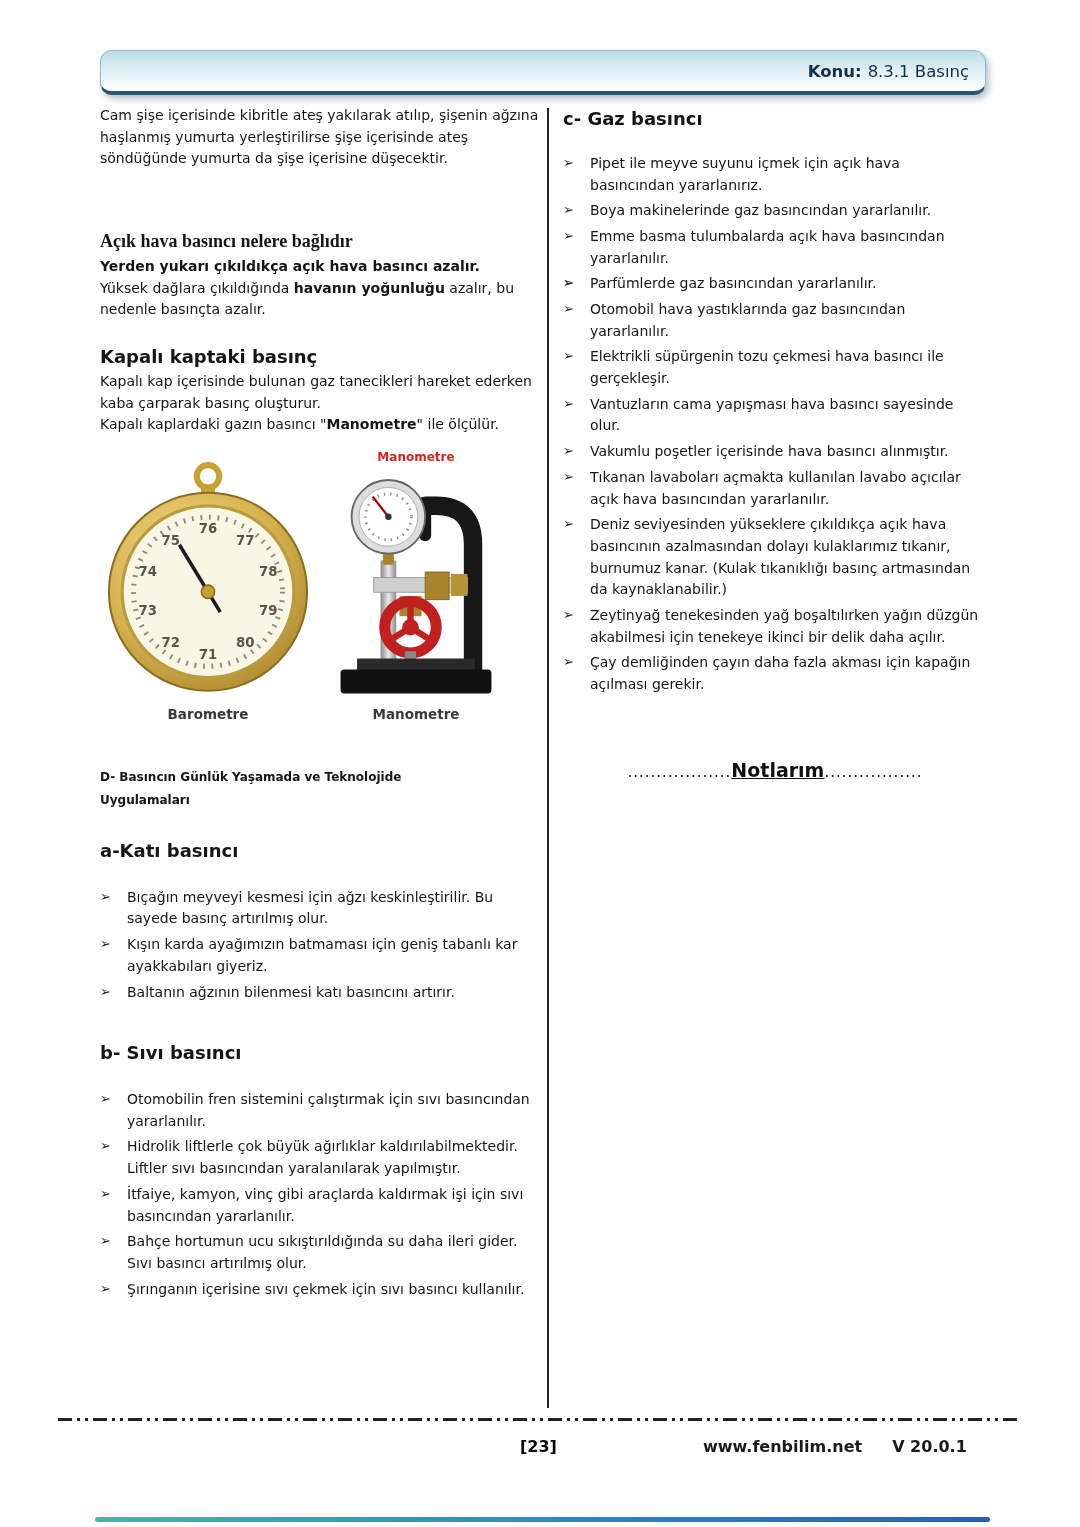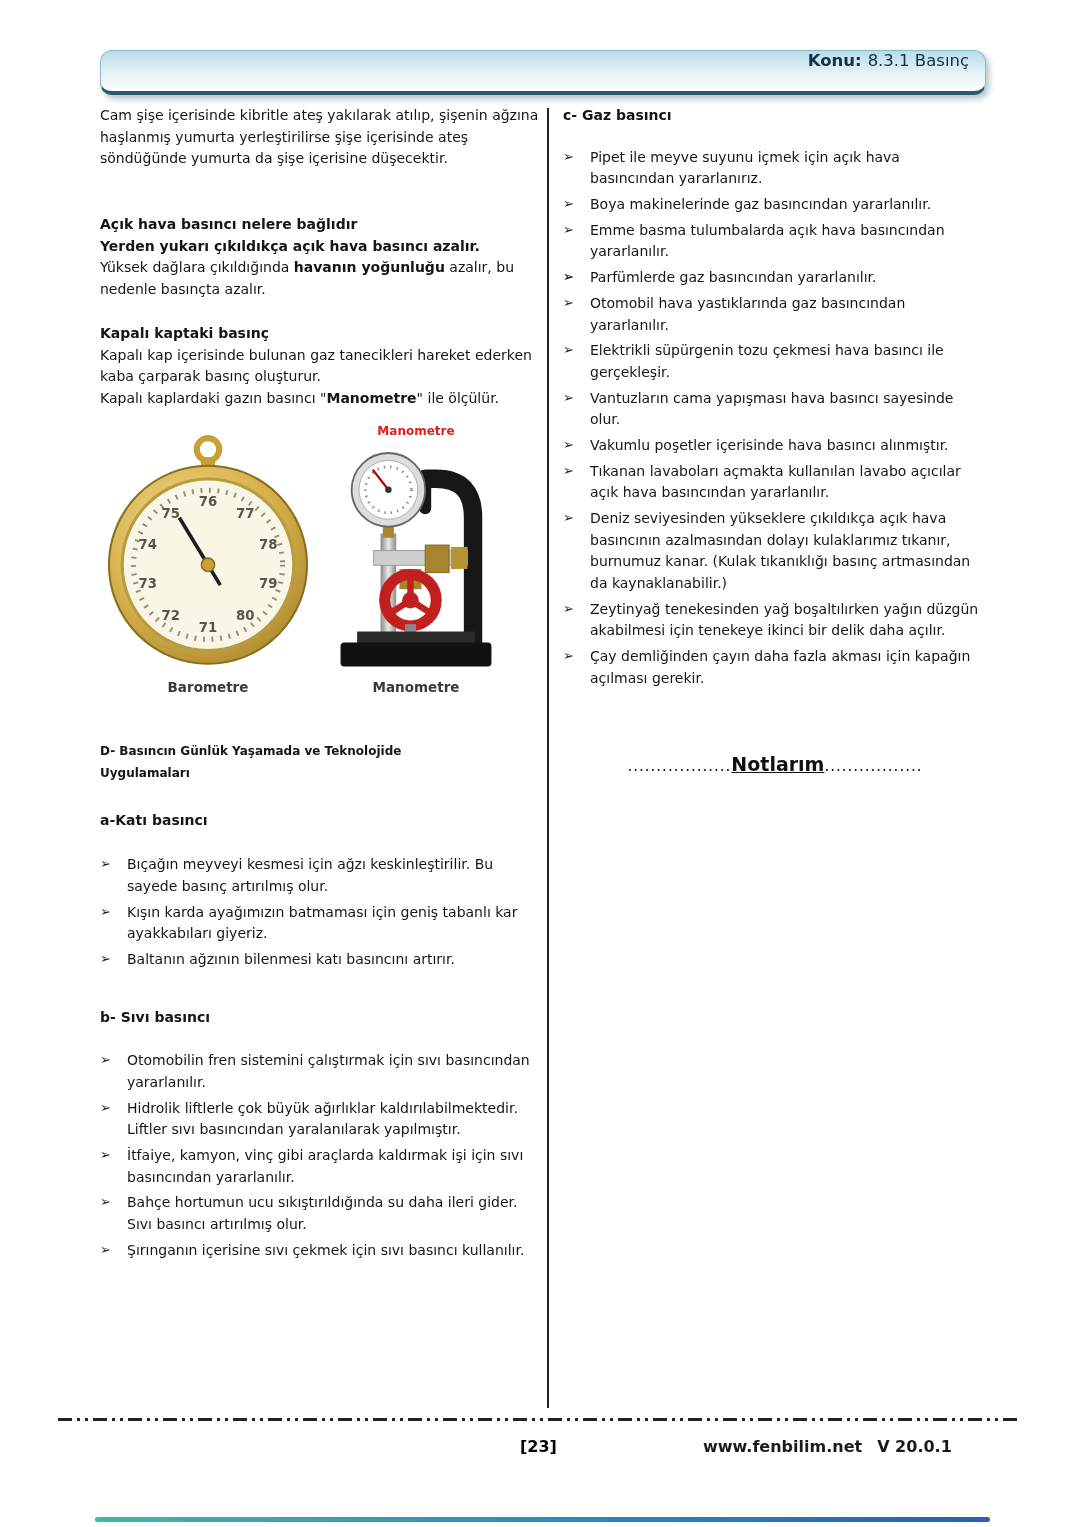--- a/index.html
+++ b/index.html
@@ -9,32 +9,32 @@
     font-family:"DejaVu Sans", sans-serif; color:#151515; overflow:hidden;
   }
 
   
   .header-bar {
     position:absolute; left:100px; top:50px; width:886px; height:45px;
     border-radius:12px;
     background:linear-gradient(180deg,#b9dde9 0%,#ddeef4 45%,#ffffff 100%);
     border:1px solid #8fb9c7; border-bottom:4px solid #29586f;
     box-shadow:3px 4px 6px rgba(90,120,140,.45);
-    display:flex; align-items:flex-start; justify-content:flex-end; padding-right:16px;
+    display:flex; align-items:center; justify-content:flex-end; padding-right:16px;
   }
   .topic { font-size:16.5px; color:#13304a; }
   .topic .lbl { font-weight:bold; margin-right:6px; }
 
   
   .col-divider { position:absolute; left:547px; top:108px; width:2px; height:1300px; background:#232323; }
   .col { position:absolute; top:105px; font-size:14px; line-height:1.55; }
   .col.left  { left:100px; width:444px; }
   .col.right { left:563px; width:424px; }
 
-  .sub { font-weight:bold; font-size:14px; }
+  .sub { font-weight:bold; font-size:18px; }
   .b { font-weight:bold; }
   p { margin:0; }
 
   ul.arrows { list-style:none; margin:0; padding:0; }
   ul.arrows li { position:relative; padding-left:27px; margin-bottom:4px; }
   ul.arrows li .marker { position:absolute; left:0; top:0; font-size:13px; color:#222; }
 
   .section-d { font-weight:bold; font-size:12px; line-height:1.85; margin-top:42px; }
 
   
@@ -52,21 +52,21 @@
   
   .footer-dash {
     position:absolute; left:58px; right:58px; top:1418px; height:3px;
     background:repeating-linear-gradient(90deg,
       #222 0 14px, transparent 14px 19px,
       #222 19px 22px, transparent 22px 27px,
       #222 27px 30px, transparent 30px 35px);
   }
   .page-num { position:absolute; left:520px; top:1437px; font-size:16px; font-weight:bold; color:#000000; }
   .site-line { position:absolute; left:703px; top:1437px; font-size:16px; font-weight:bold; color:#1a1a1a; }
-  .site-line .ver { margin-left:15px; }
+  .site-line .ver { margin-left:30px; }
   .bottom-accent {
     position:absolute; left:95px; right:90px; top:1517px; height:5px; border-radius:3px;
     background:linear-gradient(90deg,#43b6aa 0%,#2f86bd 55%,#2a5fb0 100%);
   }
 </style>
 </head>
 <body>
 
 <div class="page">
 
@@ -75,21 +75,21 @@
       <span class="lbl">Konu:</span><span>8.3.1 Basınç</span>
     </span>
   </div>
 
   <div class="col-divider"></div>
 
   <div class="col left">
 
     <p>Cam şişe içerisinde kibritle ateş yakılarak atılıp, şişenin ağzına haşlanmış yumurta yerleştirilirse şişe içerisinde ateş söndüğünde yumurta da şişe içerisine düşecektir.</p>
 
-    <div class="sub" style="margin-top:44px;">Açık hava basıncı nelere bağlıdır</div>
+    <div class="sub" style="margin-top:58px;font-family:Liberation Serif, serif;">Açık hava basıncı nelere bağlıdır</div>
     <p class="b">Yerden yukarı çıkıldıkça açık hava basıncı azalır.</p>
     <p><span>Yüksek dağlara çıkıldığında </span><span class="b">havanın yoğunluğu</span><span> azalır, bu nedenle basınçta azalır.</span></p>
 
     <div class="sub" style="margin-top:22px;">Kapalı kaptaki basınç</div>
     <p>Kapalı kap içerisinde bulunan gaz tanecikleri hareket ederken kaba çarparak basınç oluşturur.</p>
     <p><span>Kapalı kaplardaki gazın basıncı "</span><span class="b">Manometre</span><span>" ile ölçülür.</span></p>
 
     <div class="figures">
 
       <figure>

